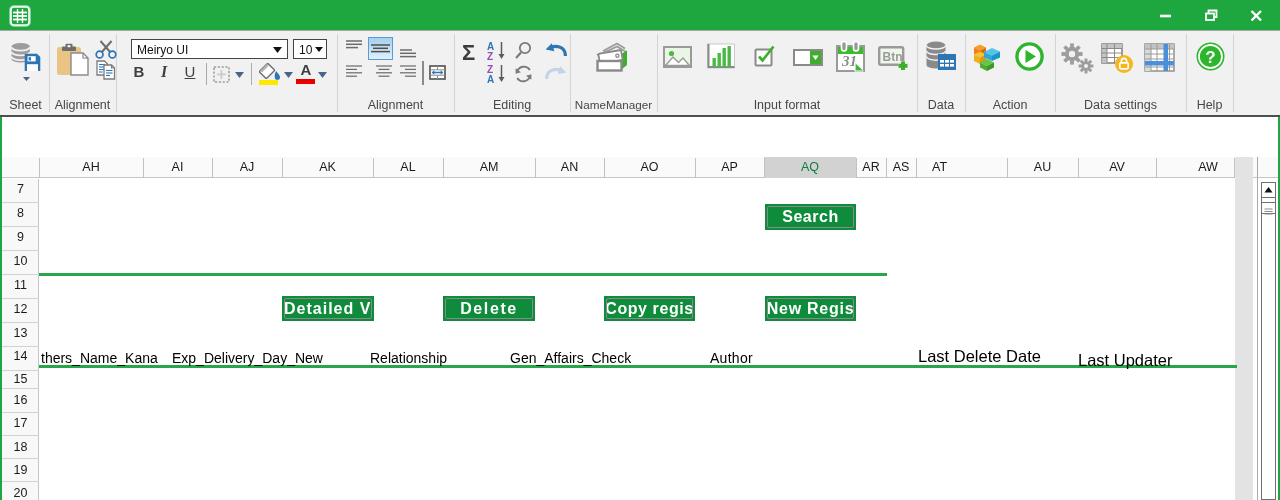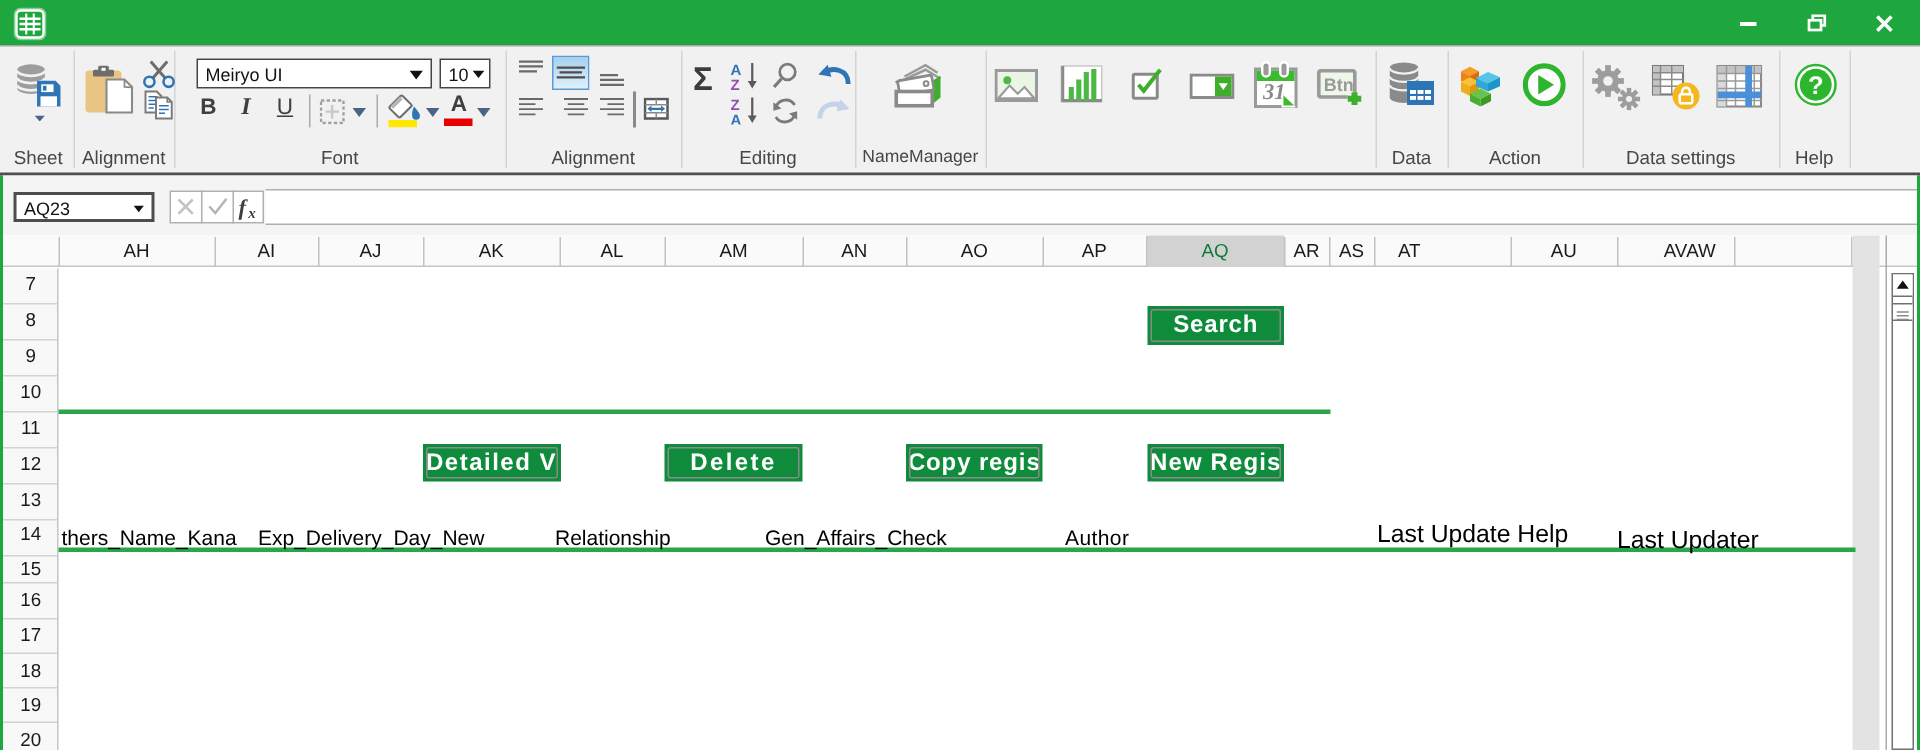--- a/index.html
+++ b/index.html
@@ -89,24 +89,24 @@
   <div class="abs gsep" style="left:570px"></div>
   <div class="abs gsep" style="left:657px"></div>
   <div class="abs gsep" style="left:917px"></div>
   <div class="abs gsep" style="left:965px"></div>
   <div class="abs gsep" style="left:1055px"></div>
   <div class="abs gsep" style="left:1186px"></div>
   <div class="abs gsep" style="left:1233px"></div>
 
   <div class="abs glabel" style="left:2px;width:47px">Sheet</div>
   <div class="abs glabel" style="left:49px;width:67px">Alignment</div>
-  <div class="abs glabel" style="left:116px;width:221px">Font</div>
   <div class="abs glabel" style="left:337px;width:117px">Alignment</div>
   <div class="abs glabel" style="left:454px;width:116px">Editing</div>
   <div class="abs glabel" style="left:570px;width:87px;font-size:11.7px">NameManager</div>
+  <div class="abs glabel" style="left:657px;width:260px">Input format</div>
   <div class="abs glabel" style="left:917px;width:48px">Data</div>
   <div class="abs glabel" style="left:965px;width:90px">Action</div>
   <div class="abs glabel" style="left:1055px;width:131px">Data settings</div>
   <div class="abs glabel" style="left:1186px;width:47px">Help</div>
 
   <div id="ribbon-icons">
 
   <svg class="abs" style="left:10px;top:40px" width="32" height="34" viewBox="0 0 32 34">
     <path d="M1.5 6.5 A9.2 3.6 0 0 1 19.9 6.5 L19.9 19 A9.2 3.6 0 0 1 1.5 19 Z" fill="#9d9d9d"></path>
     <g stroke="#f1f1f1" stroke-width="1.8" fill="none">
@@ -499,43 +499,20 @@
     <rect x="1" y="18" width="29" height="4.5" fill="#4a90d9"></rect>
   </svg>
 
   <svg class="abs" style="left:1196px;top:42px" width="29" height="29" viewBox="0 0 29 29">
     <circle cx="14.5" cy="14.5" r="13.2" fill="#fff" stroke="#2db52d" stroke-width="1.6"></circle>
     <circle cx="14.5" cy="14.5" r="10.6" fill="#2db52d"></circle>
     <text x="14.5" y="20.5" font-size="17" font-weight="bold" fill="#fff" text-anchor="middle">?</text>
   </svg>
   </div>
 
-  <div class="abs" id="fbar">
-    <div class="abs" id="namebox">
-        <span style="position:absolute;left:5px;top:2px">AQ23</span>
-      <svg style="position:absolute;right:5px;top:7px" width="7" height="4.5" viewBox="0 0 7 4.5">
-          <path d="M0 0 L7 0 L3.5 4.5 Z" fill="#111"></path>
-        </svg>
-    </div>
-    <div class="abs" style="left:111px;top:10px;width:63px;height:22px;background:#fff;border:1px solid #b0b0b0"></div>
-    <div class="abs" style="left:132px;top:10px;width:1px;height:22px;background:#b0b0b0"></div>
-    <div class="abs" style="left:153px;top:10px;width:1px;height:22px;background:#b0b0b0"></div>
-    <svg class="abs" style="left:111px;top:10px" width="64" height="22" viewBox="0 0 64 22">
-      <g stroke="#c3c3c3" stroke-width="1.7" fill="none">
-        <line x1="6" y1="6" x2="15.5" y2="15.5"></line>
-          <line x1="15.5" y1="6" x2="6" y2="15.5"></line>
-      </g>
-      <g stroke="#b5b5b5" stroke-width="1.7" fill="none">
-        <path d="M 26.5 10.5 L 30.5 15 L 38 5.5"></path>
-      </g>
-      <text x="46" y="16.5" font-size="15" font-style="italic" font-weight="bold" font-family="Liberation Serif" fill="#3d3d3d">f</text>
-      <text x="52.5" y="18" font-size="10" font-style="italic" font-weight="bold" font-family="Liberation Serif" fill="#3d3d3d">x</text>
-    </svg>
-    <div class="abs" id="fx-input"></div>
-  </div>
 
   <div class="abs" id="sheet">
     <div class="abs" id="colhdr"></div>
     <div class="abs" id="rowhdr"></div>
     <div id="hdr-labels">
       <div class="abs" style="left:762px;top:0;width:92px;height:21px;background:#d2d2d2"></div>
       <div class="abs chtick" style="left:37px"></div>
       <div class="abs chtick" style="left:141px"></div>
       <div class="abs chtick" style="left:210px"></div>
       <div class="abs chtick" style="left:280px"></div>
@@ -560,21 +537,21 @@
       <div class="abs chlab" style="left:441px;width:92px">AM</div>
       <div class="abs chlab" style="left:533px;width:69px">AN</div>
       <div class="abs chlab" style="left:602px;width:91px">AO</div>
       <div class="abs chlab" style="left:693px;width:69px">AP</div>
       <div class="abs chlab" style="left:762px;width:92px;color:#0e7c3c">AQ</div>
       <div class="abs chlab" style="left:854px;width:30px">AR</div>
       <div class="abs chlab" style="left:884px;width:30px">AS</div>
       <div class="abs chlab" style="left:892px;width:91px">AT</div>
       <div class="abs chlab" style="left:1005px;width:71px">AU</div>
       <div class="abs chlab" style="left:1076px;width:78px">AV</div>
-      <div class="abs chlab" style="left:1092px;width:80px">AW</div>
+      <div class="abs chlab" style="left:1166px;width:80px">AW</div>
     </div>
     <div id="row-labels">
       <div class="abs rlab" style="top:25px">7</div>
       <div class="abs rlab" style="top:49px">8</div>
       <div class="abs rlab" style="top:73px">9</div>
       <div class="abs rlab" style="top:97px">10</div>
       <div class="abs rlab" style="top:121px">11</div>
       <div class="abs rlab" style="top:145px">12</div>
       <div class="abs rlab" style="top:169px">13</div>
       <div class="abs rlab" style="top:192px">14</div>
@@ -608,21 +585,21 @@
     <div class="abs gbtn" style="left:280px;top:139px;width:92px;height:25px;line-height:26px;text-align:left;padding-left:2px;letter-spacing:1px">Detailed V<span class="inner"></span></div>
     <div class="abs gbtn" style="left:441px;top:139px;width:92px;height:25px;line-height:26px;letter-spacing:1.6px">Delete<span class="inner"></span></div>
     <div class="abs gbtn" style="left:602px;top:139px;width:91px;height:25px;line-height:26px;letter-spacing:0.58px">Copy regis<span class="inner"></span></div>
     <div class="abs gbtn" style="left:763px;top:139px;width:91px;height:25px;line-height:26px;letter-spacing:0.74px">New Regis<span class="inner"></span></div>
 
     <div class="abs celllab" style="left:39px;top:193px">thers_Name_Kana</div>
     <div class="abs celllab" style="left:170px;top:193px">Exp_Delivery_Day_New</div>
     <div class="abs celllab" style="left:368px;top:193px">Relationship</div>
     <div class="abs celllab" style="left:508px;top:193px">Gen_Affairs_Check</div>
     <div class="abs celllab" style="left:708px;top:193px;letter-spacing:0.27px">Author</div>
-    <div class="abs celllab2" style="left:916px;top:190px">Last Update Help</div>
+    <div class="abs celllab2" style="left:916px;top:190px">Last Delete Date</div>
     <div class="abs celllab2" style="left:1076px;top:194px">Last Updater</div>
   </div>
 
   <div class="abs" style="left:1257px;top:157px;width:1px;height:343px;background:#aaaaaa"></div>
   <div class="abs" id="vscroll">
     <div class="abs" style="left:0;top:0;width:13px;height:15px;border-bottom:1px solid #707070;background:#fff">
       <svg width="13" height="15" viewBox="0 0 13 15">
           <path d="M6.5 4 L10.5 9.5 L2.5 9.5 Z" fill="#111"></path>
         </svg>
     </div>

